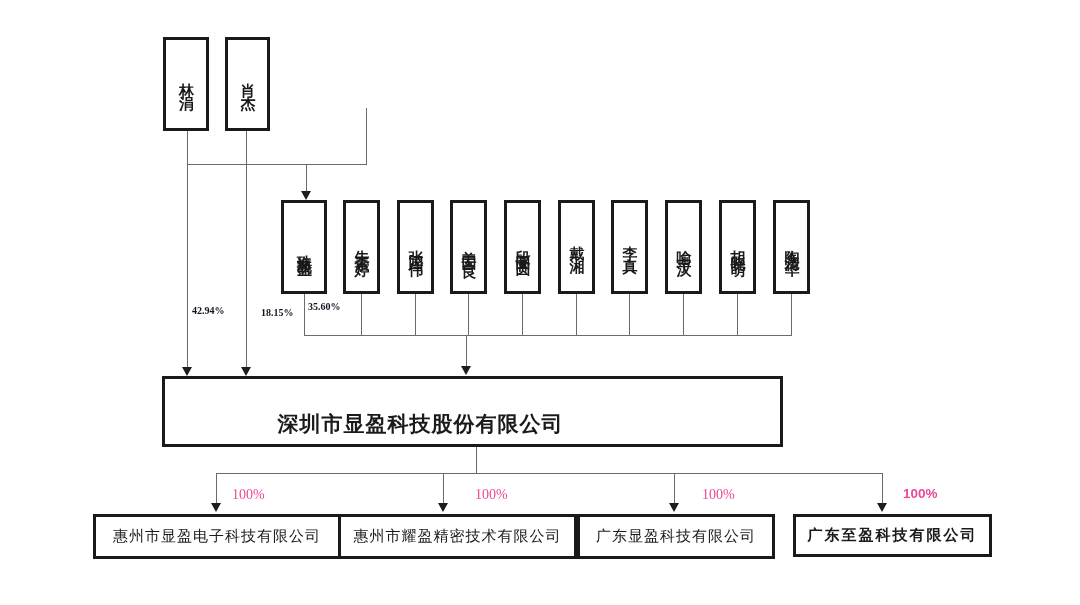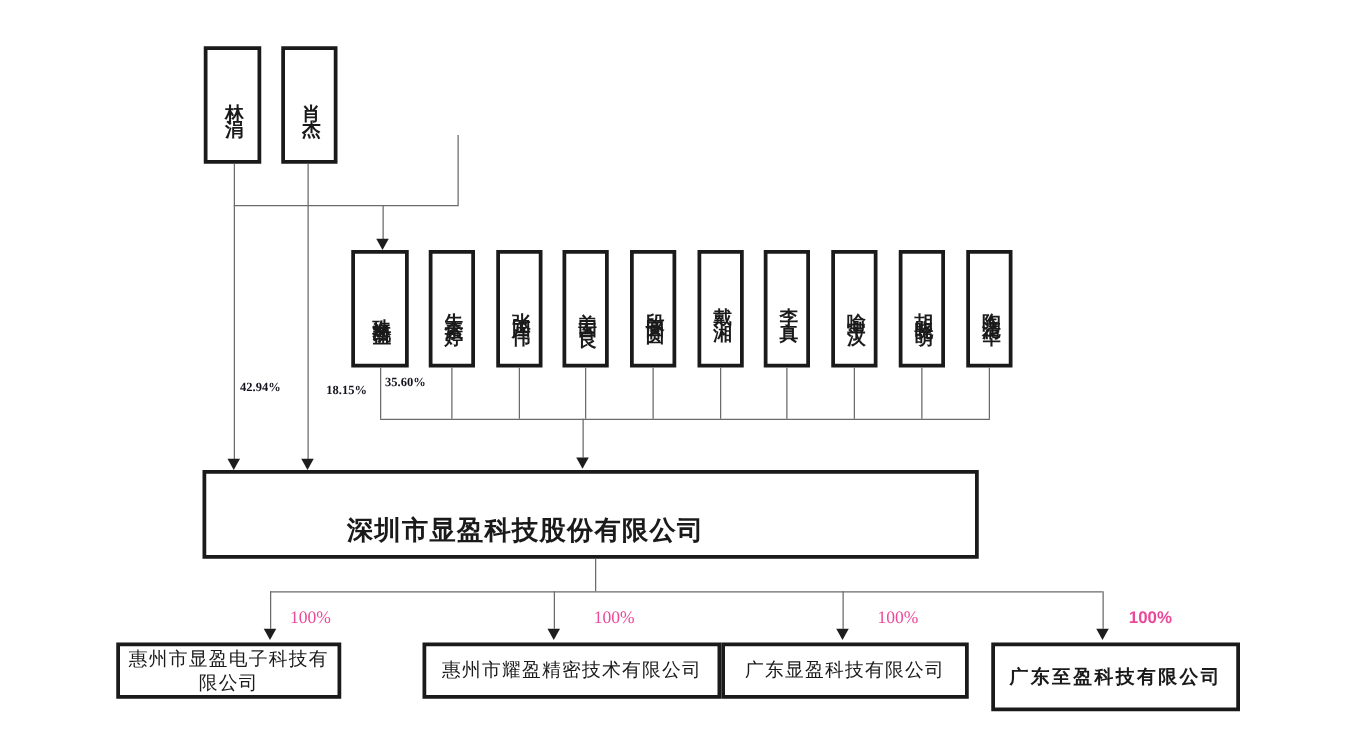--- a/index.html
+++ b/index.html
@@ -117,26 +117,26 @@
   <div class="arrow" style="left:211px; top:503px;"></div>
   <div class="arrow" style="left:438px; top:503px;"></div>
   <div class="arrow" style="left:669px; top:503px;"></div>
   <div class="arrow" style="left:877px; top:503px;"></div>
 
   <div class="pct100" style="left:232px; top:487px;">100%</div>
   <div class="pct100" style="left:475px; top:487px;">100%</div>
   <div class="pct100" style="left:702px; top:487px;">100%</div>
   <div class="pct100 bold-pct" style="left:903px; top:486px;">100%</div>
 
-  <div class="box subname" style="left:93px; top:514px; width:180px; height:45px;">
+  <div class="box subname" style="left:93px; top:514px; width:248px; height:45px;">
     <span>惠州市显盈电子科技有限公司</span>
   </div>
   <div class="box subname" style="left:338px; top:514px; width:239px; height:45px;">
     <span>惠州市耀盈精密技术有限公司</span>
   </div>
   <div class="box subname" style="left:577px; top:514px; width:198px; height:45px;">
     <span>广东显盈科技有限公司</span>
   </div>
-  <div class="box bold-sub" style="left:793px; top:514px; width:199px; height:55px;">
+  <div class="box bold-sub" style="left:793px; top:514px; width:199px; height:43px;">
     <span>广东至盈科技有限公司</span>
   </div>
 
 </div>
 
 </body></html>

